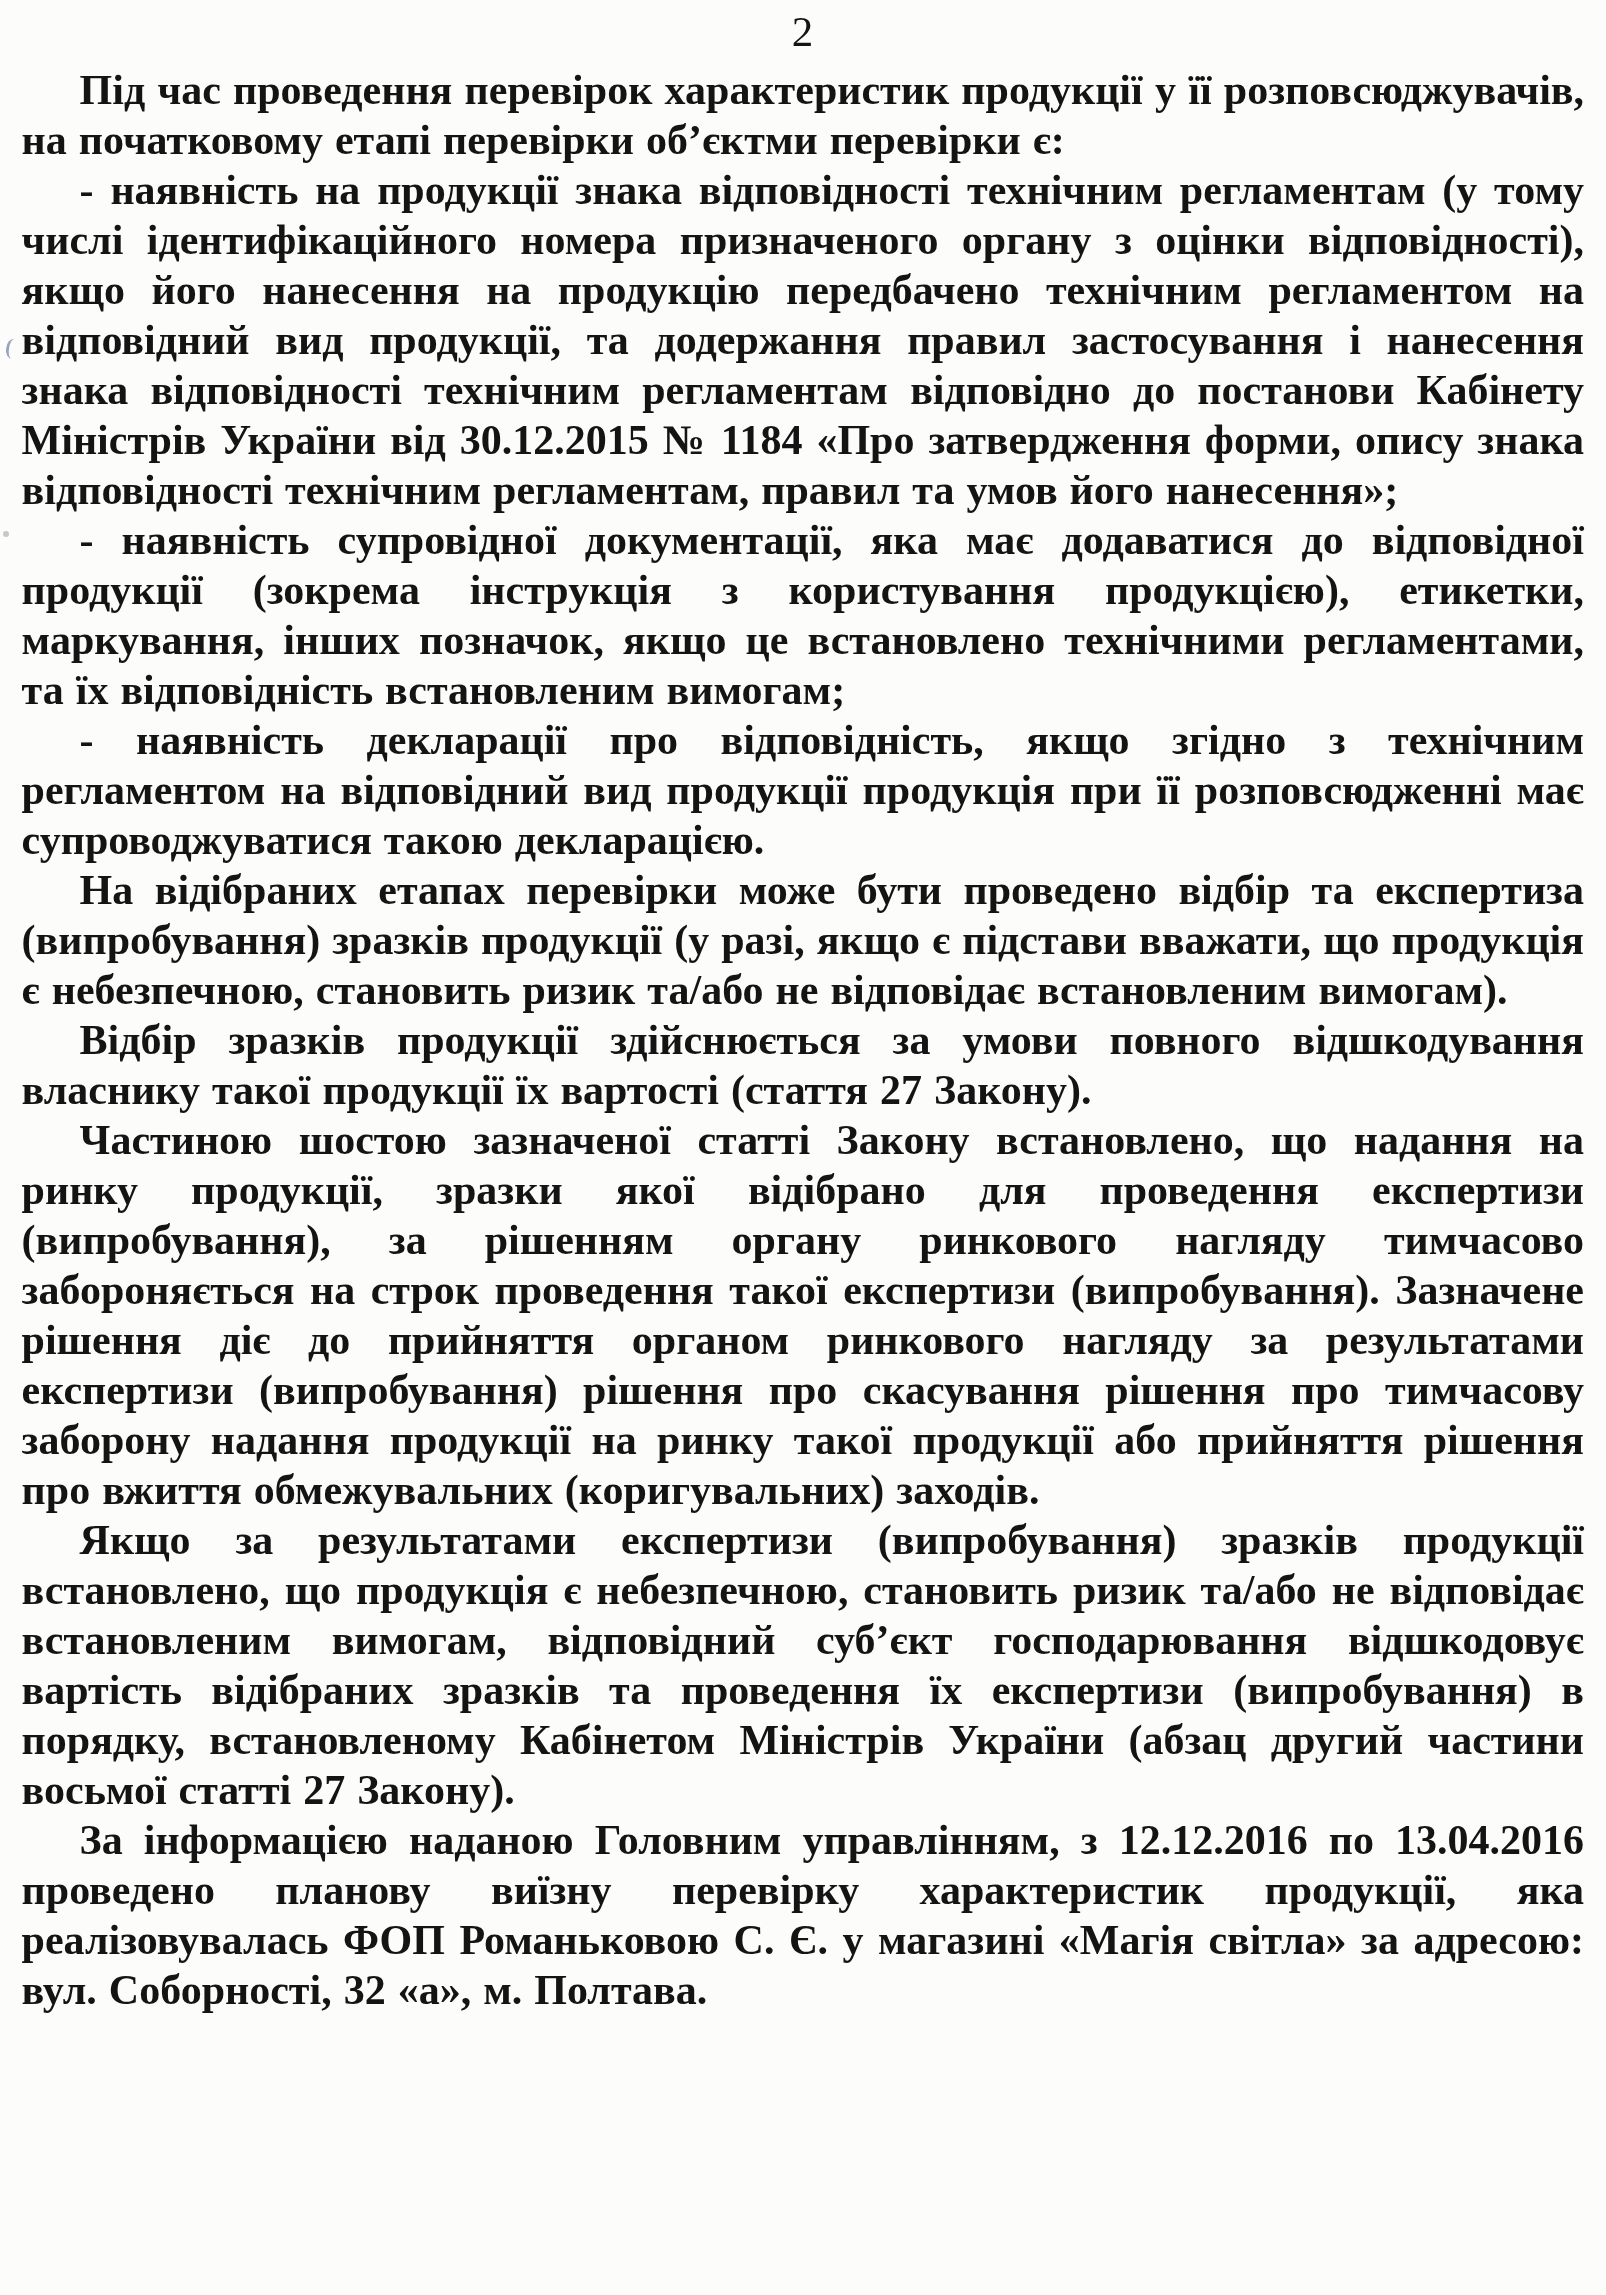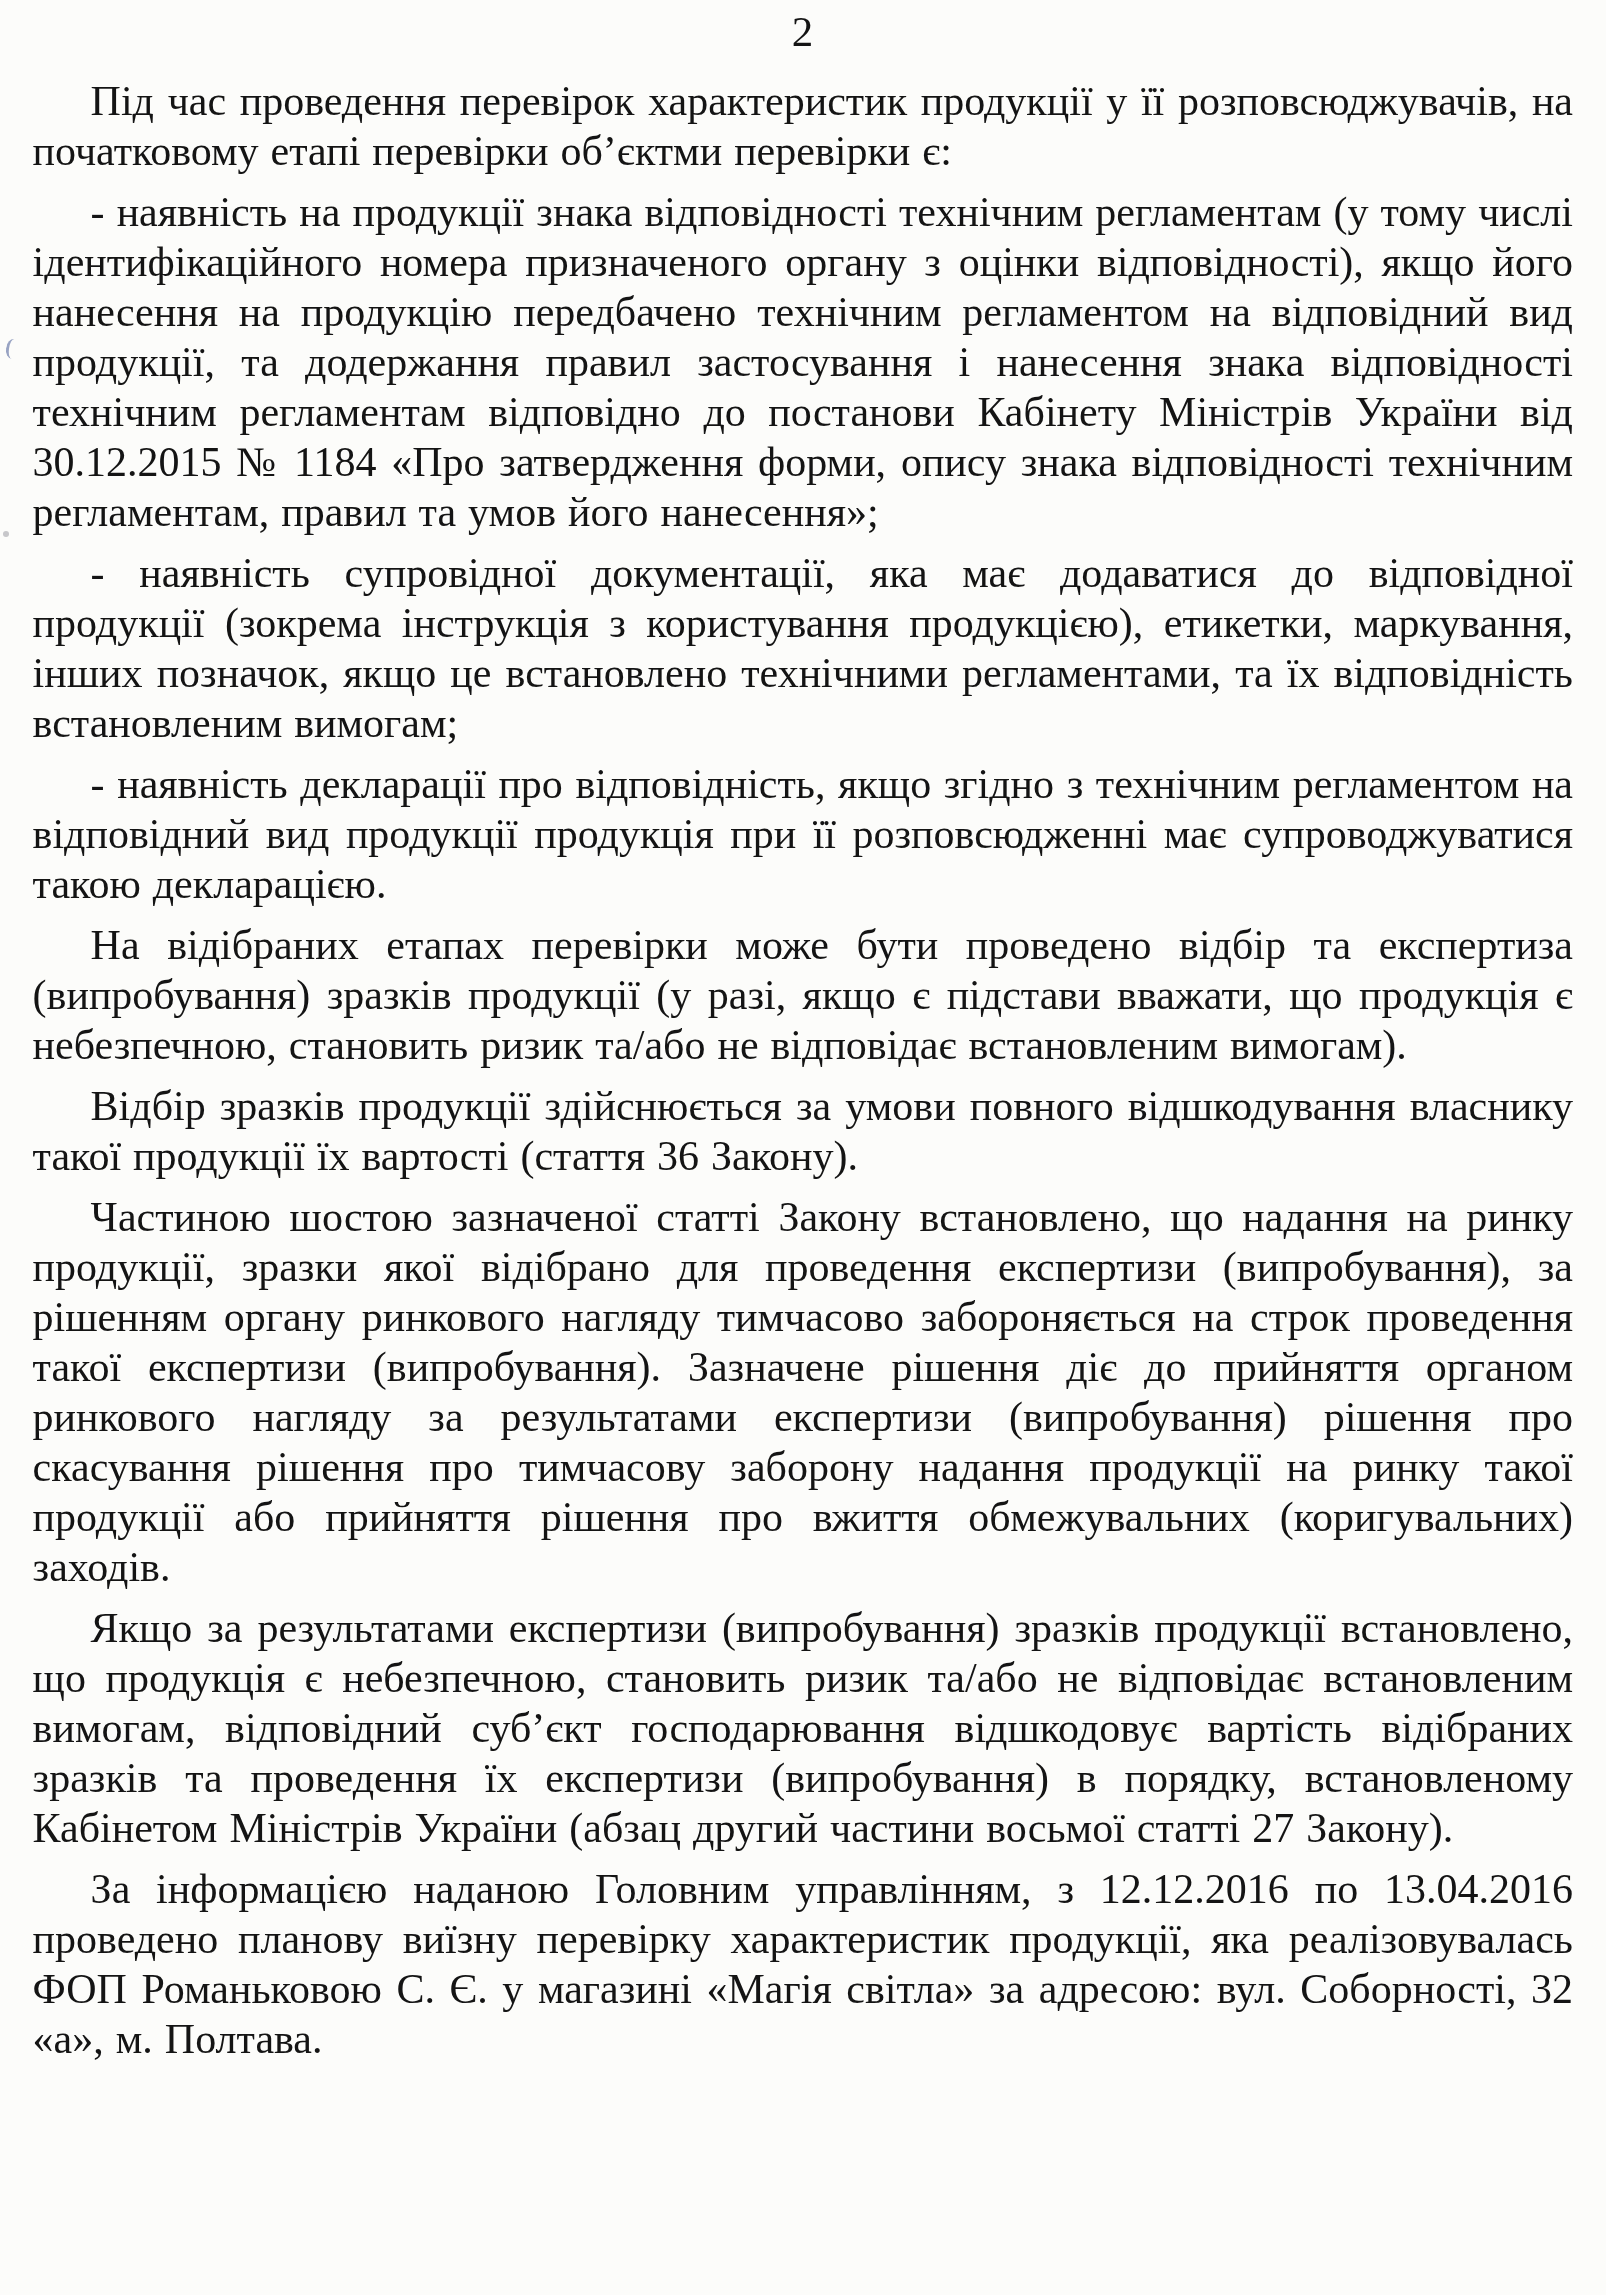--- a/index.html
+++ b/index.html
@@ -24,25 +24,26 @@
     font-size: 43px;
     line-height: 54px;
     height: 60px;
     letter-spacing: 0.8px;
   }
   .body-text {
     font-size: 42px;
     line-height: 50px;
   }
   .para {
-    margin: 11px;
+    margin: 0;
     text-align: justify;
     text-indent: 58px;
     hyphens: none;
     word-spacing: 1.5px;
+    font-weight: bold;
   }
   
   .artifact-1 {
     position: absolute;
     left: 6.2px;
     top: 339px;
     width: 10.8px;
     height: 20px;
     border-left: 3.1px solid rgba(70, 90, 150, 0.55);
     border-radius: 60% 0 0 60%;
@@ -69,21 +70,21 @@
     <p class="para">Під час проведення перевірок характеристик продукції у її розповсюджувачів, на початковому етапі перевірки об’єктми перевірки є:</p>
 
     <p class="para">- наявність на продукції знака відповідності технічним регламентам (у тому числі ідентифікаційного номера призначеного органу з оцінки відповідності), якщо його нанесення на продукцію передбачено технічним регламентом на відповідний вид продукції, та додержання правил застосування і нанесення знака відповідності технічним регламентам відповідно до постанови Кабінету Міністрів України від 30.12.2015 № 1184 «Про затвердження форми, опису знака відповідності технічним регламентам, правил та умов його нанесення»;</p>
 
     <p class="para">- наявність супровідної документації, яка має додаватися до відповідної продукції (зокрема інструкція з користування продукцією), етикетки, маркування, інших позначок, якщо це встановлено технічними регламентами, та їх відповідність встановленим вимогам;</p>
 
     <p class="para">- наявність декларації про відповідність, якщо згідно з технічним регламентом на відповідний вид продукції продукція при її розповсюдженні має супроводжуватися такою декларацією.</p>
 
     <p class="para">На відібраних етапах перевірки може бути проведено відбір та експертиза (випробування) зразків продукції (у разі, якщо є підстави вважати, що продукція є небезпечною, становить ризик та/або не відповідає встановленим вимогам).</p>
 
-    <p class="para">Відбір зразків продукції здійснюється за умови повного відшкодування власнику такої продукції їх вартості (стаття 36 Закону).</p>
+    <p class="para">Відбір зразків продукції здійснюється за умови повного відшкодування власнику такої продукції їх вартості (стаття 27 Закону).</p>
 
     <p class="para">Частиною шостою зазначеної статті Закону встановлено, що надання на ринку продукції, зразки якої відібрано для проведення експертизи (випробування), за рішенням органу ринкового нагляду тимчасово забороняється на строк проведення такої експертизи (випробування). Зазначене рішення діє до прийняття органом ринкового нагляду за результатами експертизи (випробування) рішення про скасування рішення про тимчасову заборону надання продукції на ринку такої продукції або прийняття рішення про вжиття обмежувальних (коригувальних) заходів.</p>
 
     <p class="para">Якщо за результатами експертизи (випробування) зразків продукції встановлено, що продукція є небезпечною, становить ризик та/або не відповідає встановленим вимогам, відповідний суб’єкт господарювання відшкодовує вартість відібраних зразків та проведення їх експертизи (випробування) в порядку, встановленому Кабінетом Міністрів України (абзац другий частини восьмої статті 27 Закону).</p>
 
     <p class="para">За інформацією наданою Головним управлінням, з 12.12.2016 по 13.04.2016 проведено планову виїзну перевірку характеристик продукції, яка реалізовувалась ФОП Романьковою С. Є. у магазині «Магія світла» за адресою: вул. Соборності, 32 «а», м. Полтава.</p>
 
   </div>
 
   <div class="artifact-1"></div>

